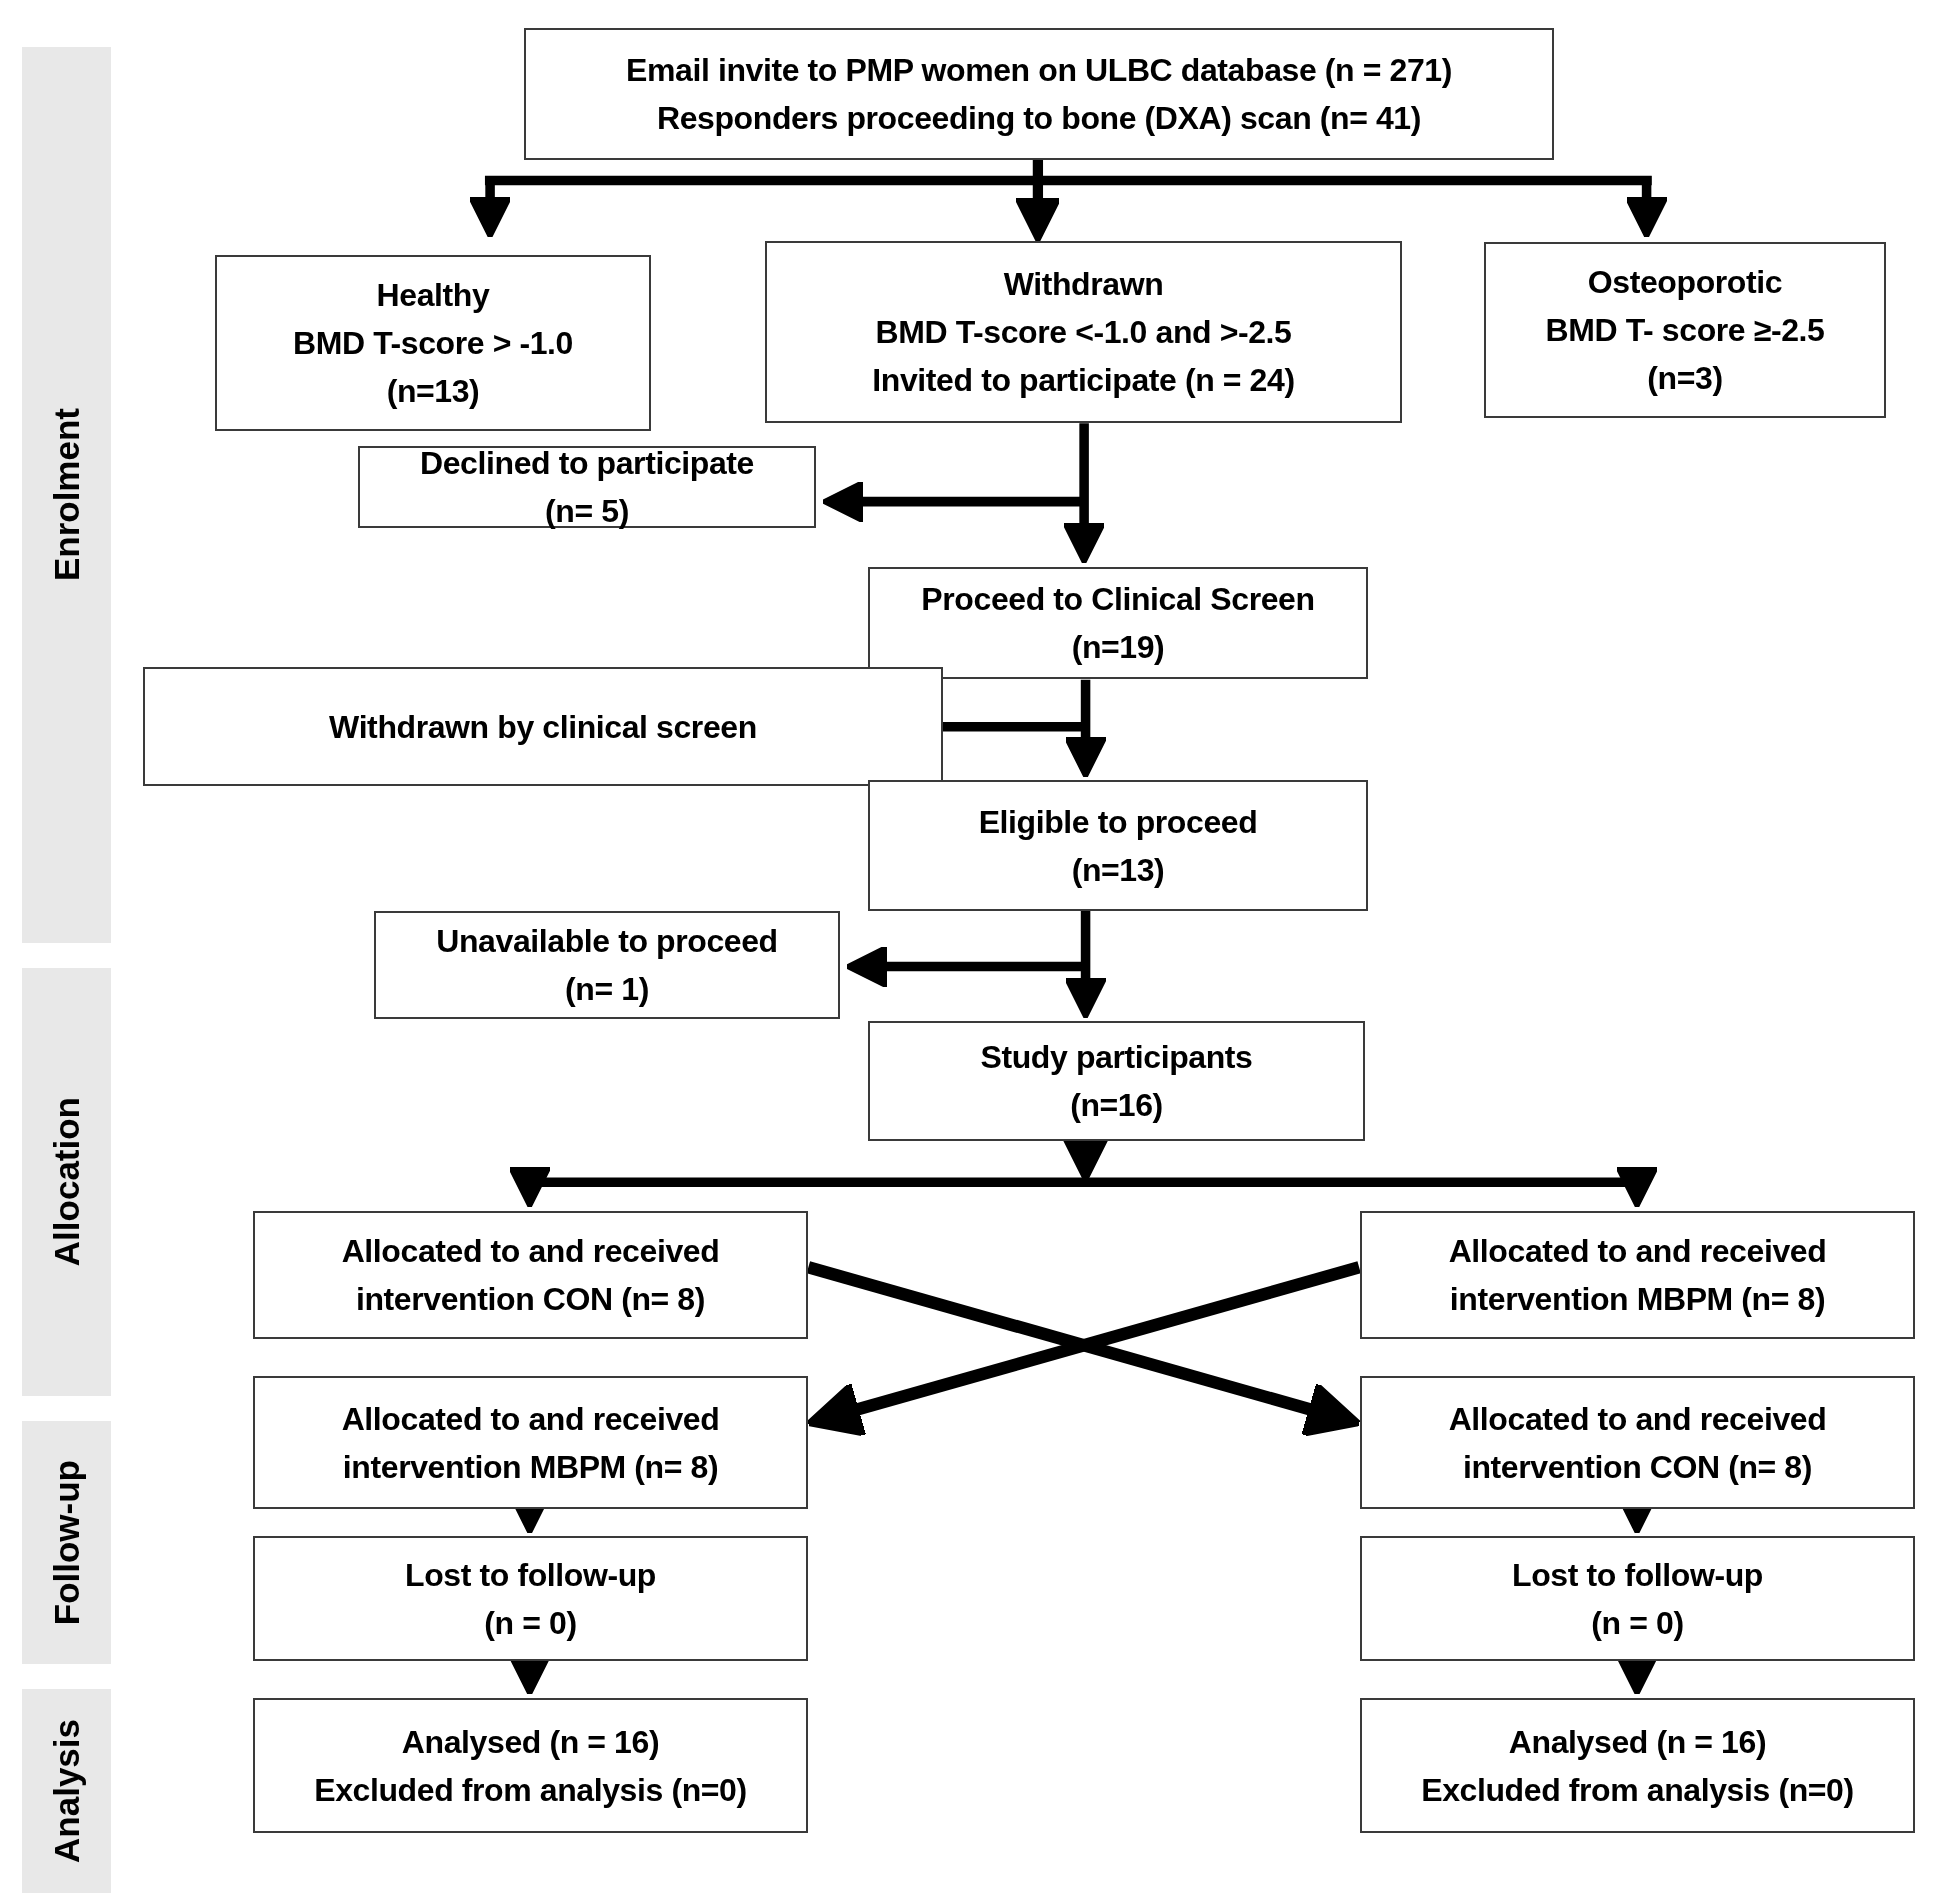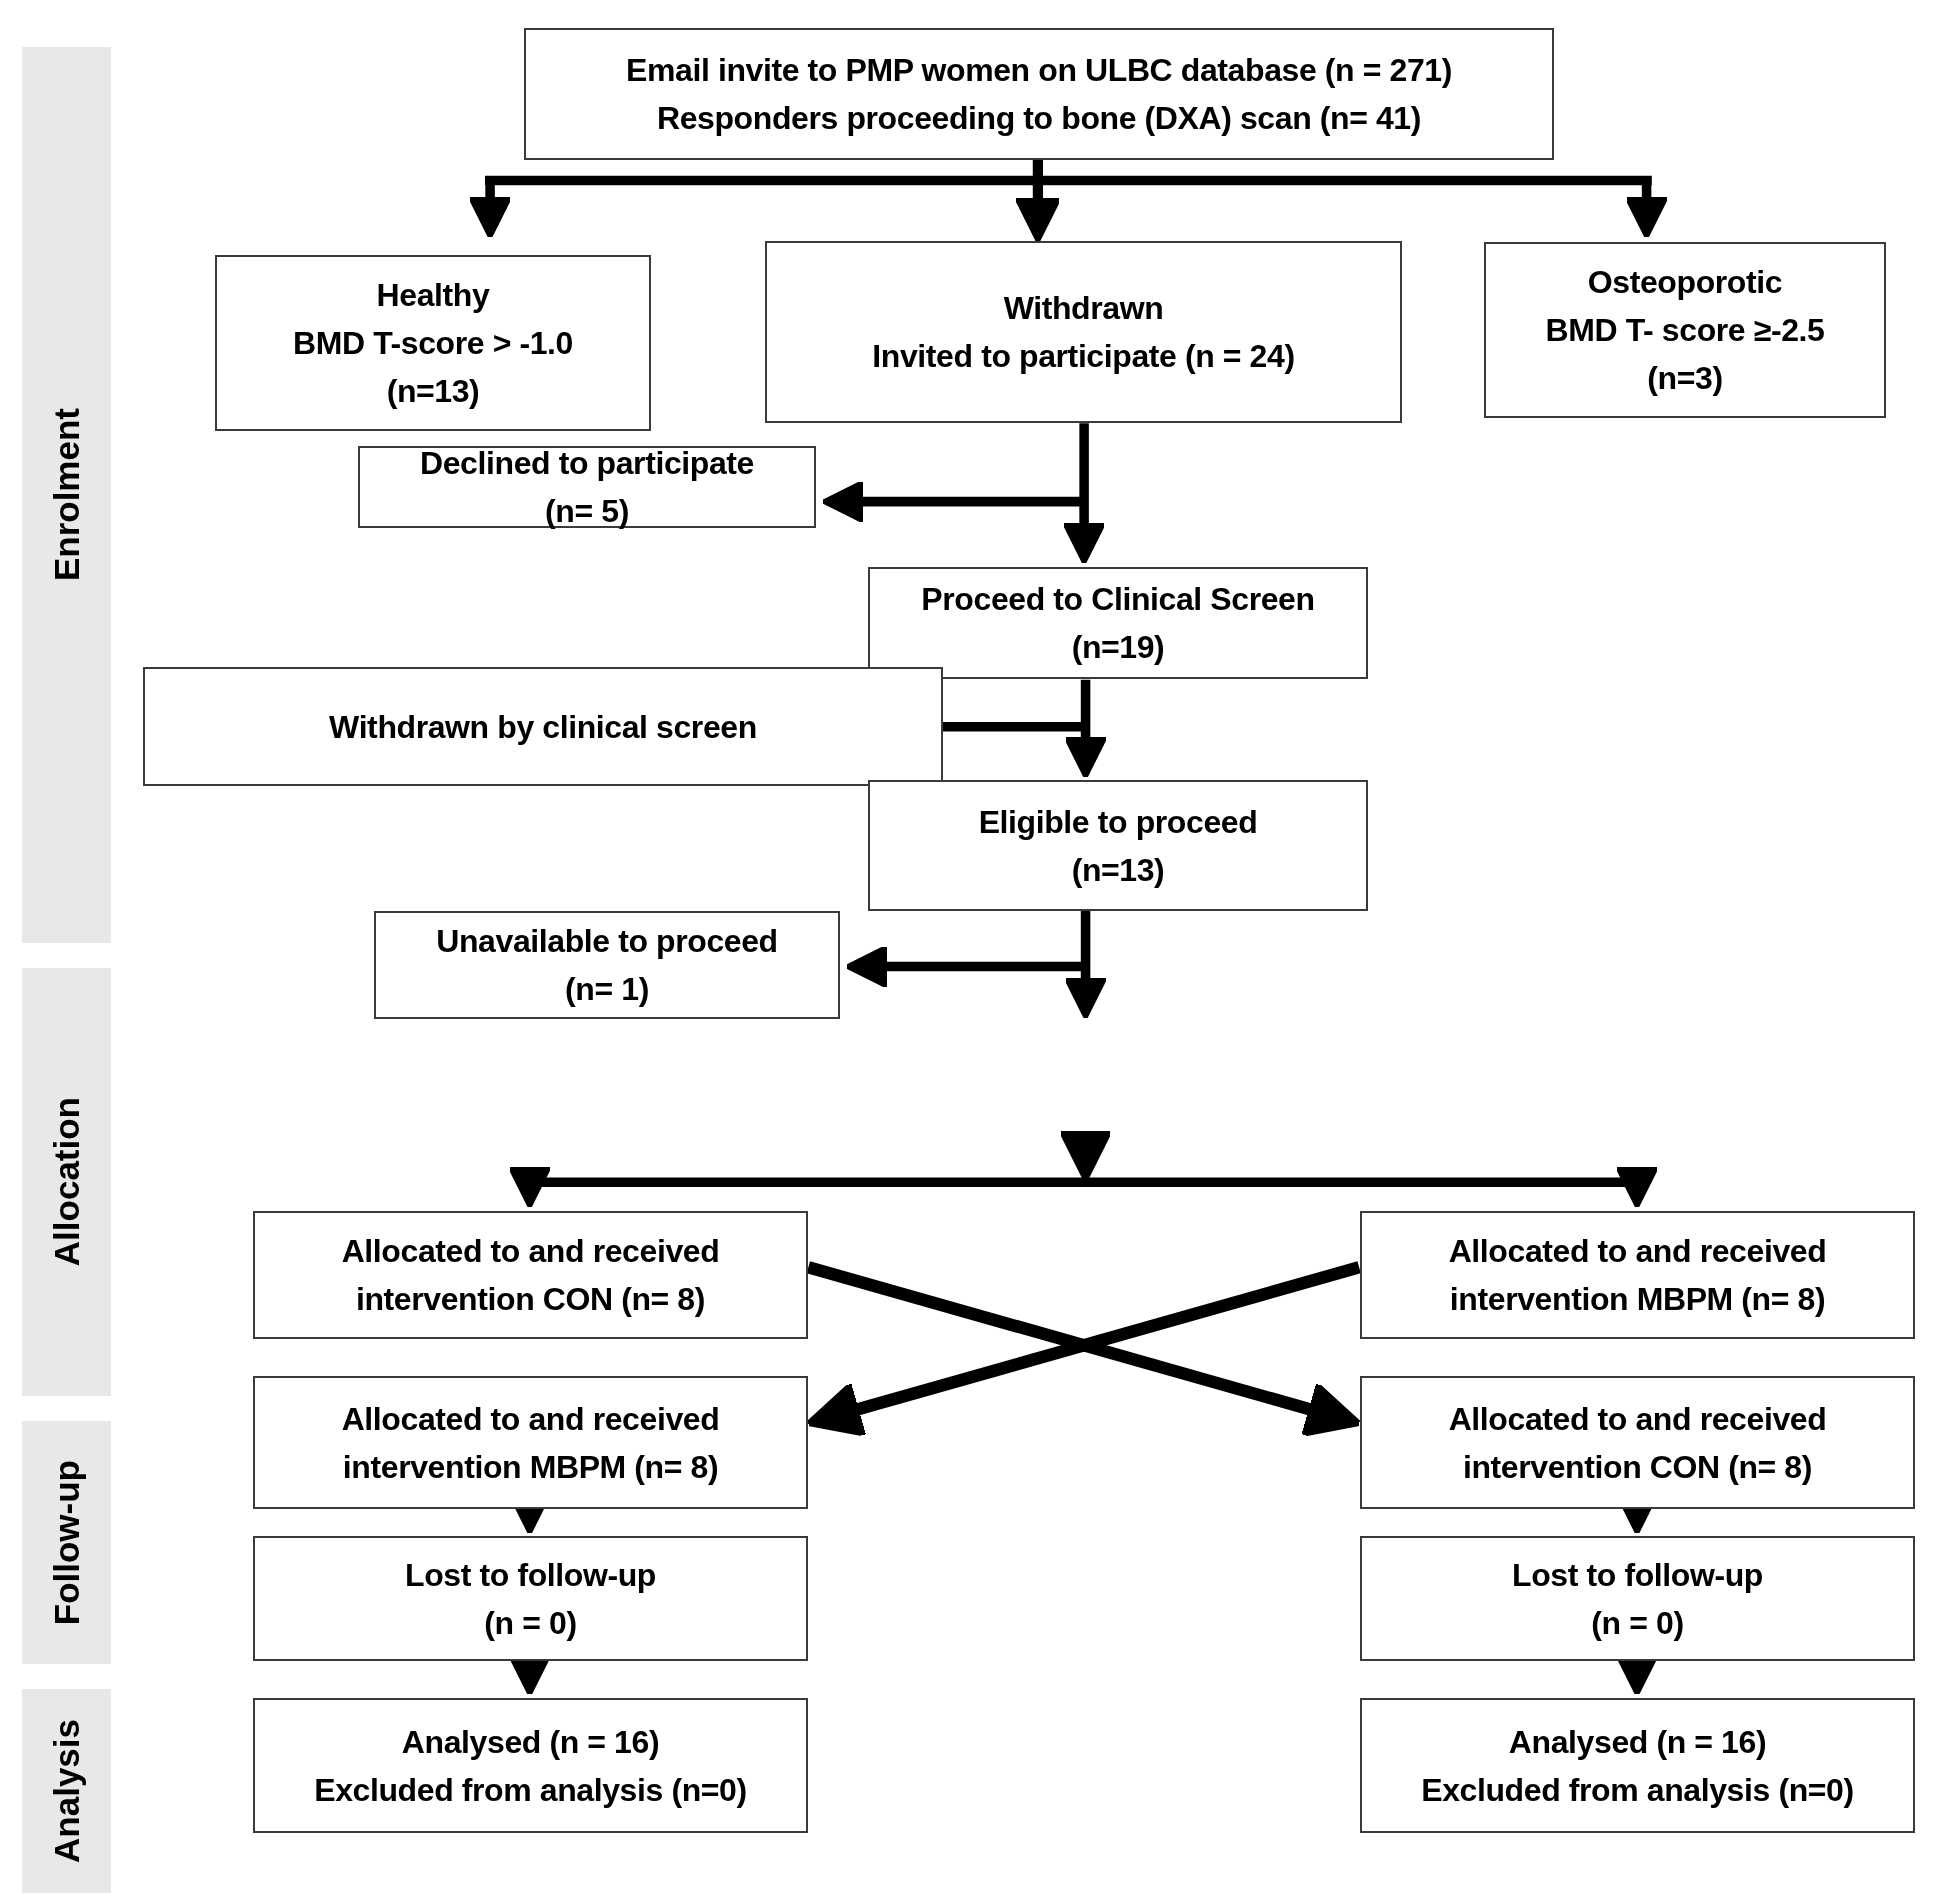--- a/index.html
+++ b/index.html
@@ -120,20 +120,21 @@
   </div>
 
   <div class="fbox" style="left:215px;top:255px;width:436px;height:176px;">
     <span class="ln">Healthy</span>
     <span class="ln">BMD T-score &gt; -1.0</span>
     <span class="ln">(n=13)</span>
   </div>
 
   <div class="fbox" style="left:765px;top:241px;width:637px;height:182px;">
     <span class="ln">Withdrawn</span>
+    <span class="ln">BMD T-score &lt;-1.0 and &gt;-2.5</span>
     <span class="ln">Invited to participate (n = 24)</span>
   </div>
 
   <div class="fbox" style="left:1484px;top:242px;width:402px;height:176px;">
     <span class="ln">Osteoporotic</span>
     <span class="ln">BMD T- score ≥-2.5</span>
     <span class="ln">(n=3)</span>
   </div>
 
   <div class="fbox" style="left:358px;top:446px;width:458px;height:82px;">
@@ -153,20 +154,24 @@
   <div class="fbox" style="left:868px;top:780px;width:500px;height:131px;">
     <span class="ln">Eligible to proceed</span>
     <span class="ln">(n=13)</span>
   </div>
 
   <div class="fbox" style="left:374px;top:911px;width:466px;height:108px;">
     <span class="ln">Unavailable to proceed</span>
     <span class="ln">(n= 1)</span>
   </div>
 
+  <div class="fbox" style="left:868px;top:1021px;width:497px;height:120px;">
+    <span class="ln">Study participants</span>
+    <span class="ln">(n=16)</span>
+  </div>
 
   <div class="fbox" style="left:253px;top:1211px;width:555px;height:128px;">
     <span class="ln">Allocated to and received</span>
     <span class="ln">intervention CON (n= 8)</span>
   </div>
 
   <div class="fbox" style="left:1360px;top:1211px;width:555px;height:128px;">
     <span class="ln">Allocated to and received</span>
     <span class="ln">intervention MBPM (n= 8)</span>
   </div>

